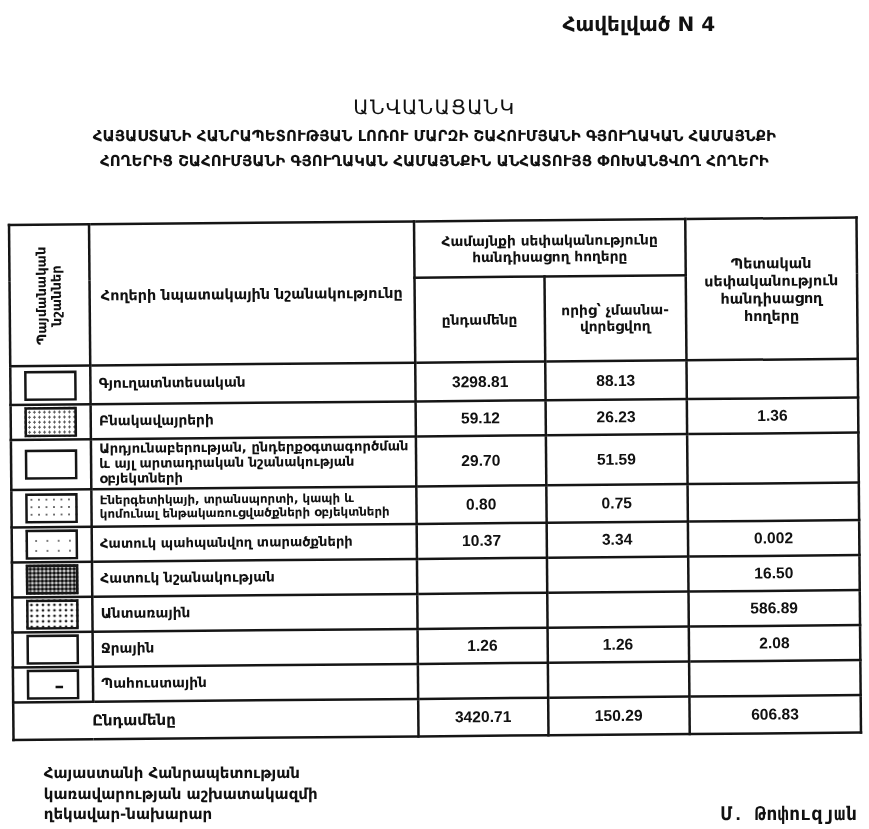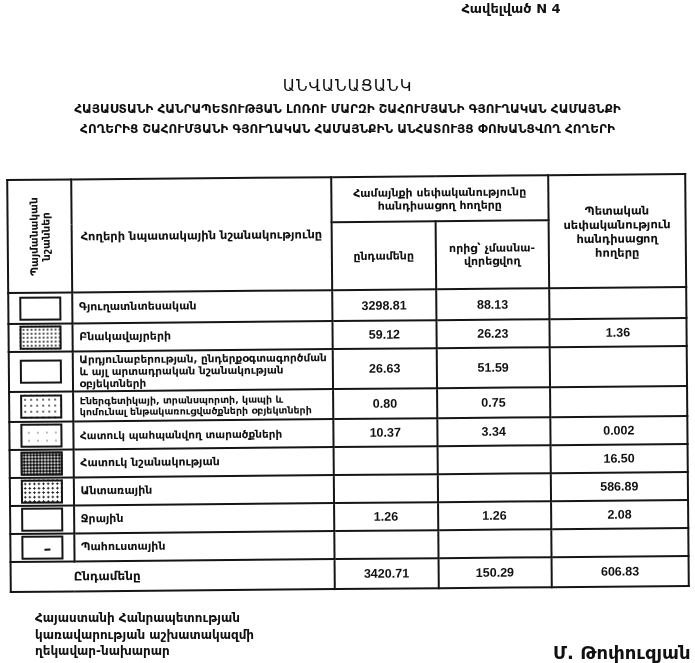--- a/index.html
+++ b/index.html
@@ -3,22 +3,22 @@
 <meta charset="utf-8">
 <style>
   html,body { margin:0; padding:0; }
   body {
     width:695px; height:663px; background:#ffffff; position:relative;
     font-family:"DejaVu Sans", sans-serif; color:#111; overflow:hidden;
   }
 
   
   .appendix {
-    position:absolute; top:1px; right:34px; width:300px;
-    text-align:center; font-size:13px; font-weight:bold; line-height:15px;
+    position:absolute; top:12px; right:34px; width:300px;
+    text-align:center; font-size:16px; font-weight:bold; line-height:15px;
   }
 
   
   .doc-title {
     position:absolute; top:76px; left:0; width:100%;
     text-align:center; font-size:16px; font-weight:normal; letter-spacing:1px;
   }
 
   
   .subtitle {
@@ -60,22 +60,22 @@
   .p-dots-dense { background-color:#c9c9c9; background-image:radial-gradient(#0e0e0e 1.2px, transparent 1.35px); background-size:3.2px 3.2px; }
   .p-dots-grid { background-image:radial-gradient(#222 1.1px, transparent 1.25px); background-size:4.6px 4.4px; }
   .p-empty-dash { background-image:linear-gradient(#111,#111); background-size:6px 2px; background-repeat:no-repeat; background-position:65% 62%; }
 
   
   .footer-left {
     position:absolute; left:35px; top:610px;
     font-size:12px; font-weight:bold; line-height:16.5px; white-space:pre-line;
   }
   .footer-sign {
-    position:absolute; left:553px; top:642px;
-    font-size:18px; font-weight:bold;
+    position:absolute; left:577px; top:642px;
+    font-size:15px; font-weight:bold;font-family:Liberation Mono, monospace;
   }
 </style>
 </head>
 <body>
 
 <div class="appendix">
   <div>Հավելված N 4</div>
 </div>
 
 <div class="doc-title">ԱՆՎԱՆԱՑԱՆԿ</div>
@@ -120,21 +120,21 @@
   <tr style="height:28px">
     <td class="sym"><span class="swatch p-dots-light"></span></td>
     <td class="label">Բնակավայրերի</td>
     <td class="num">59.12</td>
     <td class="num">26.23</td>
     <td class="num">1.36</td>
   </tr>
   <tr style="height:40px">
     <td class="sym"><span class="swatch p-empty"></span></td>
     <td class="label sm">Արդյունաբերության, ընդերքօգտագործման և այլ արտադրական  նշանակության օբյեկտների</td>
-    <td class="num">26.63</td>
+    <td class="num">29.70</td>
     <td class="num">51.59</td>
     <td class="num"></td>
   </tr>
   <tr style="height:30px">
     <td class="sym"><span class="swatch p-dots-sparse"></span></td>
     <td class="label xs">Էներգետիկայի,  տրանսպորտի, կապի և կոմունալ ենթակառուցվածքների  օբյեկտների</td>
     <td class="num">0.80</td>
     <td class="num">0.75</td>
     <td class="num"></td>
   </tr>

